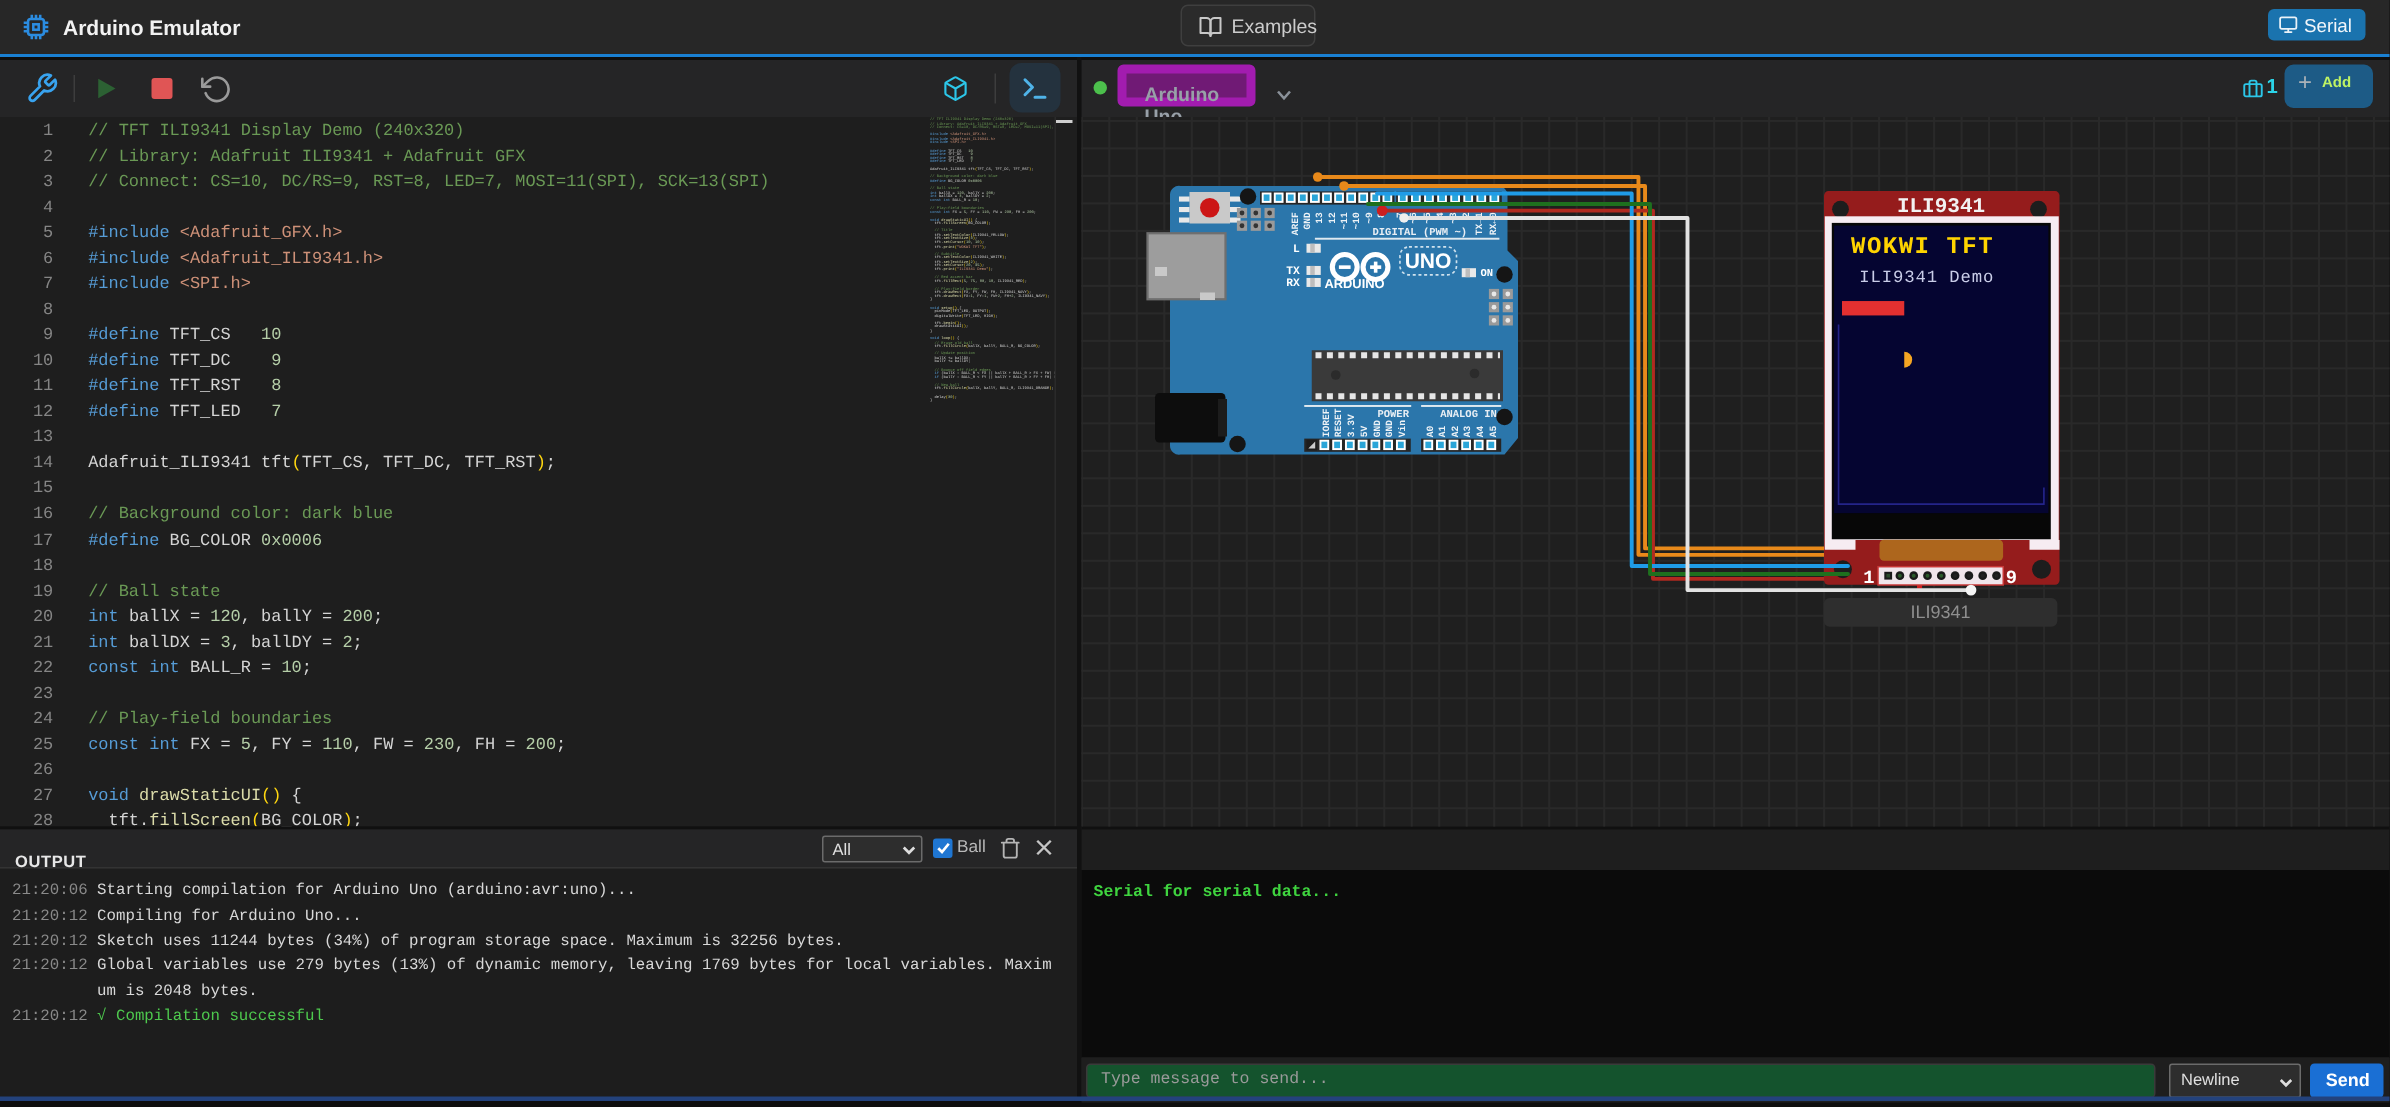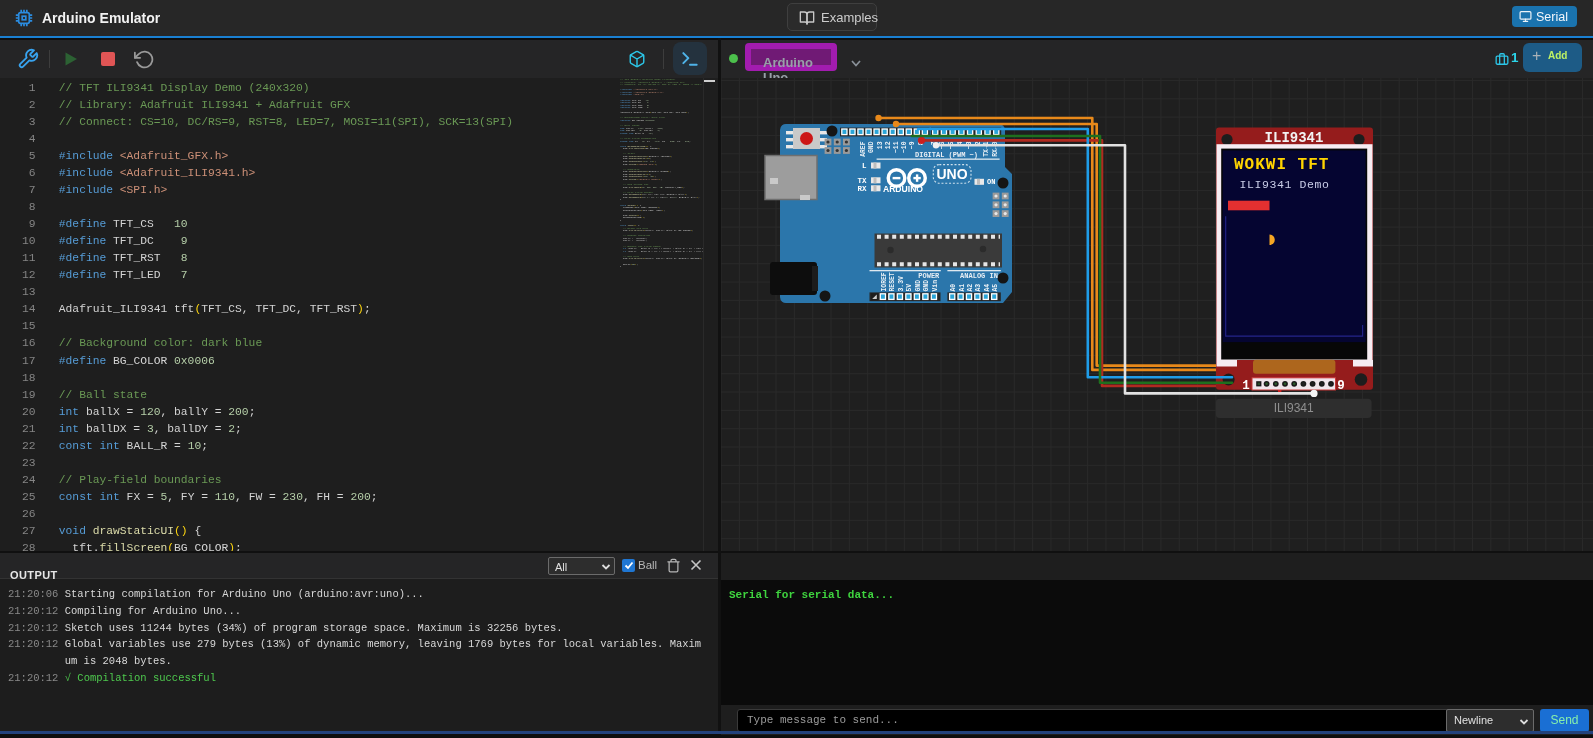--- a/index.html
+++ b/index.html
@@ -223,31 +223,31 @@
 <span style="color:#8a8a8a">21:20:12</span> <span style="color:#d8d8d8">Global variables use 279 bytes (13%) of dynamic memory, leaving 1769 bytes for local variables. Maxim</span>
          <span style="color:#d8d8d8">um is 2048 bytes.</span>
 <span style="color:#8a8a8a">21:20:12</span> <span style="color:#4ec94e">√ Compilation successful</span></pre>
 </div>
 
 <div class="abs" style="left:721px;top:551px;width:872px;height:182px;background:#1e1e1e;border-top:2px solid #101010">
   <div class="abs" style="left:0;top:27px;width:872px;height:125px;background:#0b0b0b">
     <div class="abs" style="left:8px;top:9px;font-family:'Liberation Mono',monospace;font-size:11px;font-weight:bold;color:#3fd43f">Serial for serial data...</div>
   </div>
   <div class="abs" style="left:0;top:152px;width:872px;height:30px;background:#1e1e1e">
-    <div class="abs" style="left:16px;top:3.5px;width:713px;height:23px;background:#000000;border:1px solid #3a3a3a;border-radius:3px">
+    <div class="abs" style="left:3px;top:3.5px;width:713px;height:23px;background:#14532d;border:1px solid #3a3a3a;border-radius:3px">
       <div class="abs" style="left:9px;top:4px;font-family:'Liberation Mono',monospace;font-size:11px;color:#9a9a9a">Type message to send...</div>
     </div>
     <div class="abs" style="left:725px;top:3.5px;width:88px;height:23px;background:#2d2d2d;border:1px solid #6b6b6b;border-radius:2px">
       <div class="abs" style="left:7px;top:4.5px;font-size:11px;color:#e0e0e0">Newline</div>
       <svg class="abs" style="left:72px;top:8px" width="10" height="8" viewBox="0 0 10 8" fill="none" stroke="#dddddd" stroke-width="1.8">
             <path d="M1.5 2 L5 5.5 L8.5 2"></path>
           </svg>
     </div>
     <div class="abs" style="left:818.5px;top:3.5px;width:49px;height:23px;background:#1a6fd4;border-radius:3px">
-      <div class="abs" style="left:11px;top:4.5px;font-size:12px;font-weight:normal;color:#86efac">Send</div>
+      <div class="abs" style="left:11px;top:4.5px;font-size:12px;font-weight:bold;color:#ffffff">Send</div>
     </div>
   </div>
 </div>
 <div class="abs" style="left:0;top:731px;width:1593px;height:2.5px;background:#23427c"></div>
 
 <div class="abs" style="left:721px;top:40px;width:872px;height:38px;background:#252526">
   <div class="abs" style="left:8px;top:13.5px;width:9px;height:9px;border-radius:50%;background:#4cc04c"></div>
   <div class="abs" style="left:24px;top:3px;width:92px;height:28px;background:#701a75;border:6px solid #a21caf;border-radius:4px">
     <div class="abs" style="left:12px;top:6px;font-size:13px;font-weight:bold;color:#98a0a8">Arduino Uno</div>
     <svg class="abs" style="left:99px;top:10px" width="12" height="9" viewBox="0 0 12 9" fill="none" stroke="#8a9199" stroke-width="1.7">

